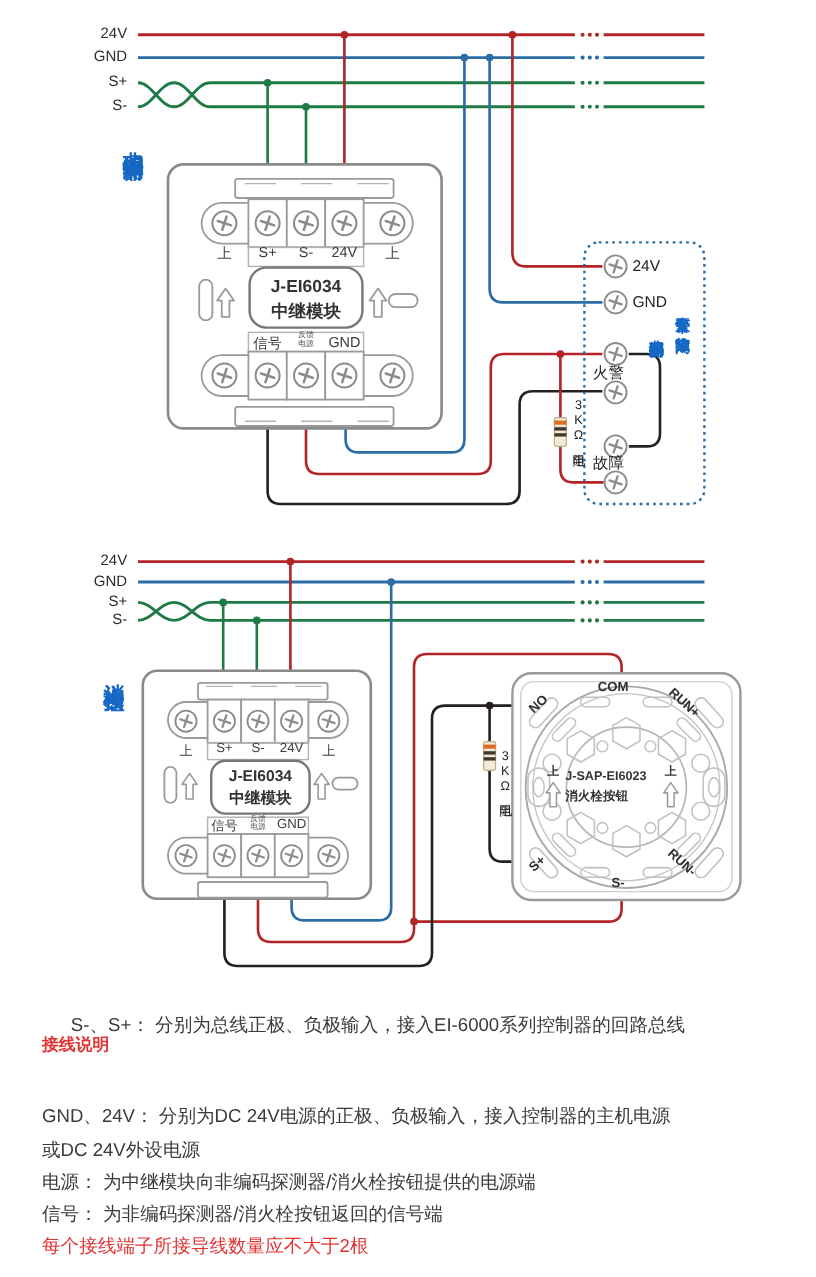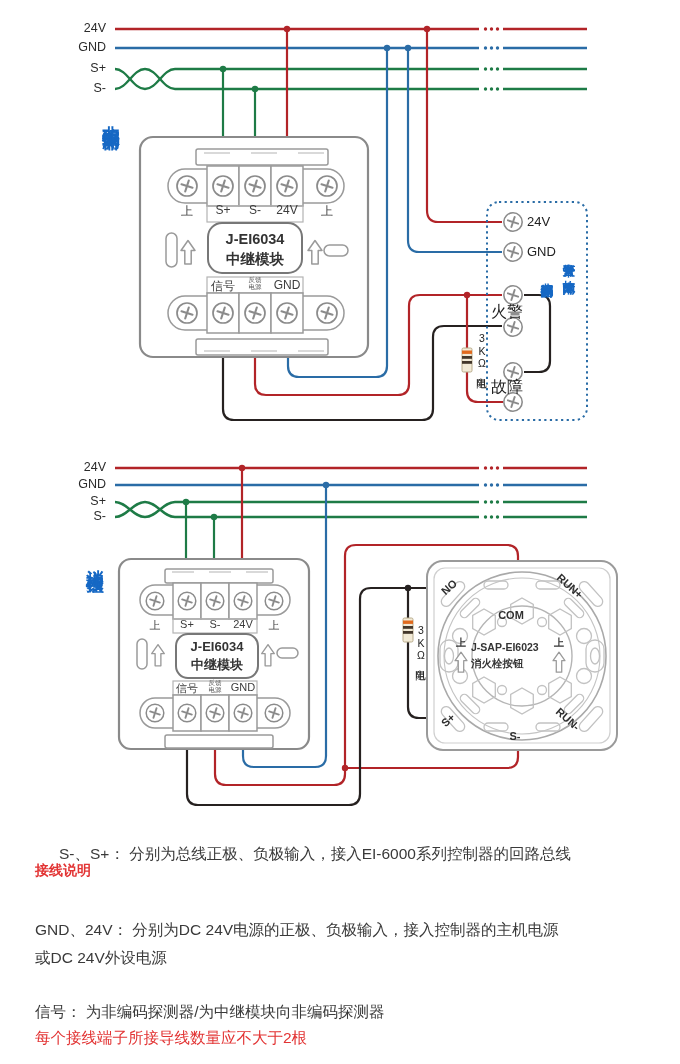--- a/index.html
+++ b/index.html
@@ -26,21 +26,21 @@
   .term{font-size:12px;text-align:center;}
   .termB{font-size:11px;text-align:center;}
   .tiny{font-size:6.5px;line-height:6.8px;text-align:center;color:#555;}
   .modelT{font-size:14.5px;font-weight:bold;color:#333;text-align:center;}
   .modelB{font-size:13px;font-weight:bold;color:#333;text-align:center;}
   .v{writing-mode:vertical-rl;text-orientation:upright;}
   .side{font-size:17.5px;font-weight:bold;color:var(--label-blue);letter-spacing:1.5px;}
   .note-v{font-size:12.5px;font-weight:bold;color:var(--label-blue);letter-spacing:0.5px;}
   .resl{font-size:10.5px;color:#222;letter-spacing:0.5px;}
   .detl{font-size:13px;color:#222;}
-  .detp{font-size:16px;color:#222;width:44px;text-align:center;}
+  .detp{font-size:13px;color:#222;width:44px;text-align:center;}
   .hydl{font-size:11px;font-weight:600;color:#2f2f2f;text-align:center;transform-origin:center;}
   .hydm{font-size:10.5px;font-weight:bold;color:#333;text-align:left;width:100px;}
   .up{font-size:10px;font-weight:bold;color:#333;width:20px;text-align:center;}
   .ntitle{font-size:14px;font-weight:bold;color:var(--text-red);}
   .nline{font-size:15.5px;color:#3a3a3a;}
   .nwarn{font-size:15.5px;color:var(--text-red);}
 </style>
 </head>
 <body>
 
@@ -333,30 +333,31 @@
   <div class="lbl termB" style="left:254px;top:618px;width:40px;">上</div>
   <div class="lbl modelB" style="left:176px;top:639px;width:82px;">J-EI6034</div>
   <div class="lbl modelB" style="left:176px;top:656px;width:82px;">中继模块</div>
   <div class="lbl termB" style="left:167px;top:681px;width:40px;">信号</div>
   <div class="lbl tiny" style="left:204px;top:680px;width:22px;"><span>反馈</span><br><span>电源</span></div>
   <div class="lbl termB" style="left:223px;top:681px;width:40px;">GND</div>
 
   <div class="lbl v resl" style="left:414px;top:624px;height:66px;">3KΩ电阻</div>
 
   <div class="lbl hydl" style="left:434px;top:581px;width:30px;transform:rotate(-42deg);">NO</div>
-  <div class="lbl hydl" style="left:491px;top:567px;width:40px;margin-top:42px;">COM</div>
+  <div class="lbl hydl" style="left:491px;top:567px;width:40px;">COM</div>
   <div class="lbl hydl" style="left:552px;top:580px;width:36px;transform:rotate(42deg);">RUN+</div>
   <div class="lbl hydl" style="left:434px;top:714px;width:28px;transform:rotate(-42deg);">S+</div>
   <div class="lbl hydl" style="left:499px;top:730px;width:32px;">S-</div>
   <div class="lbl hydl" style="left:550px;top:713px;width:36px;transform:rotate(42deg);">RUN-</div>
   <div class="lbl hydm" style="left:471px;top:641px;">J-SAP-EI6023</div>
   <div class="lbl hydm" style="left:471px;top:657px;">消火栓按钮</div>
   <div class="lbl up" style="left:451px;top:636px;">上</div>
   <div class="lbl up" style="left:549px;top:636px;">上</div>
 
   <div class="lbl ntitle" style="left:35px;top:862px;">接线说明</div>
   <div class="lbl nline" style="left:35px;top:844px;margin-left:24px;">S-、S+： 分别为总线正极、负极输入，接入EI-6000系列控制器的回路总线</div>
   <div class="lbl nline" style="left:35px;top:920px;">GND、24V： 分别为DC 24V电源的正极、负极输入，接入控制器的主机电源</div>
   <div class="lbl nline" style="left:35px;top:948px;">或DC 24V外设电源</div>
-  <div class="lbl nline" style="left:35px;top:1002px;">信号： 为非编码探测器/为中继模块向非编码探测器</div>
+  <div class="lbl nline" style="left:35px;top:975px;">电源： 为中继模块向非编码探测器/消火栓按钮提供的电源端</div>
+  <div class="lbl nline" style="left:35px;top:1002px;">信号： 为非编码探测器/消火栓按钮返回的信号端</div>
   <div class="lbl nwarn" style="left:35px;top:1028px;">每个接线端子所接导线数量应不大于2根</div>
 
 </div>
 
 </body></html>

